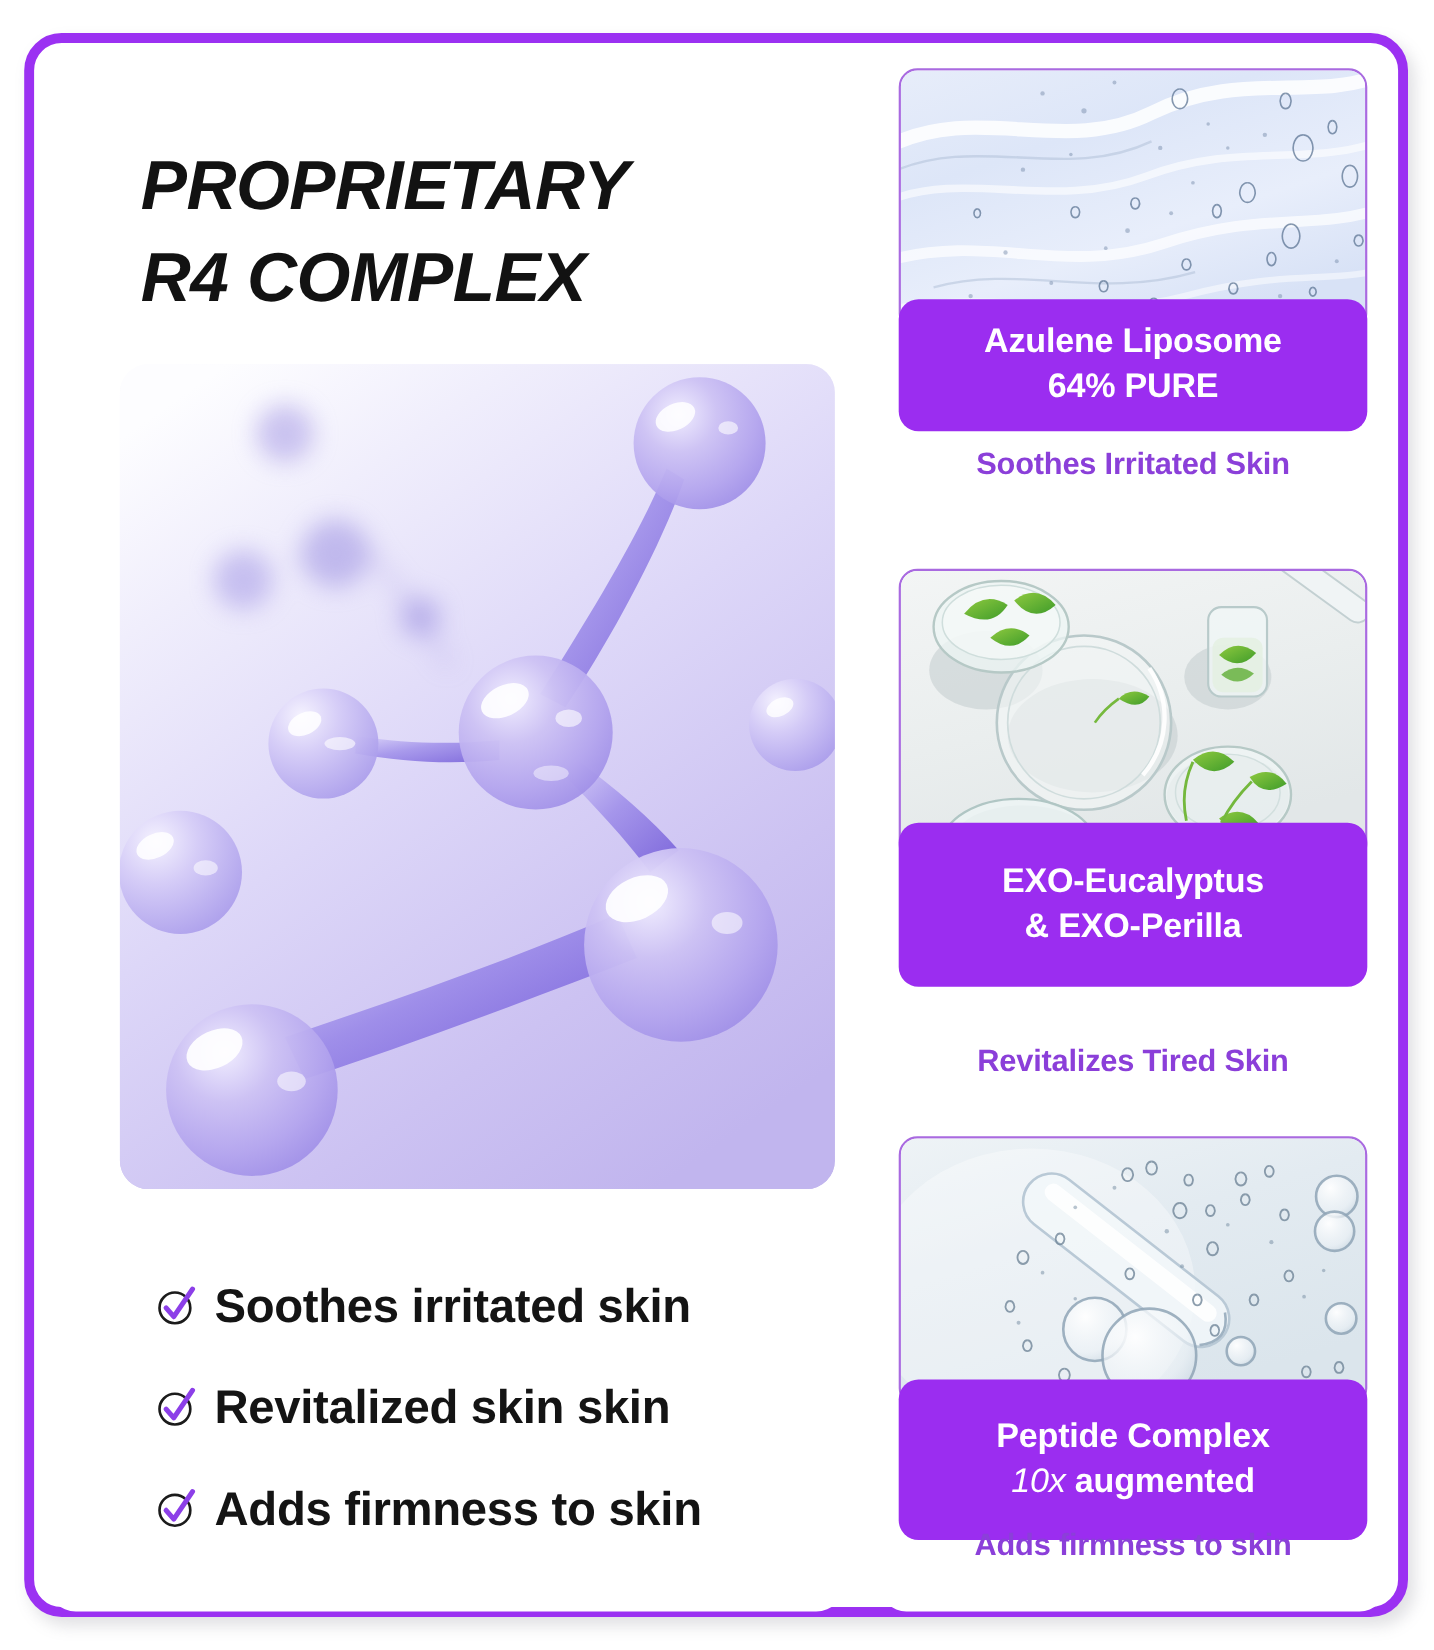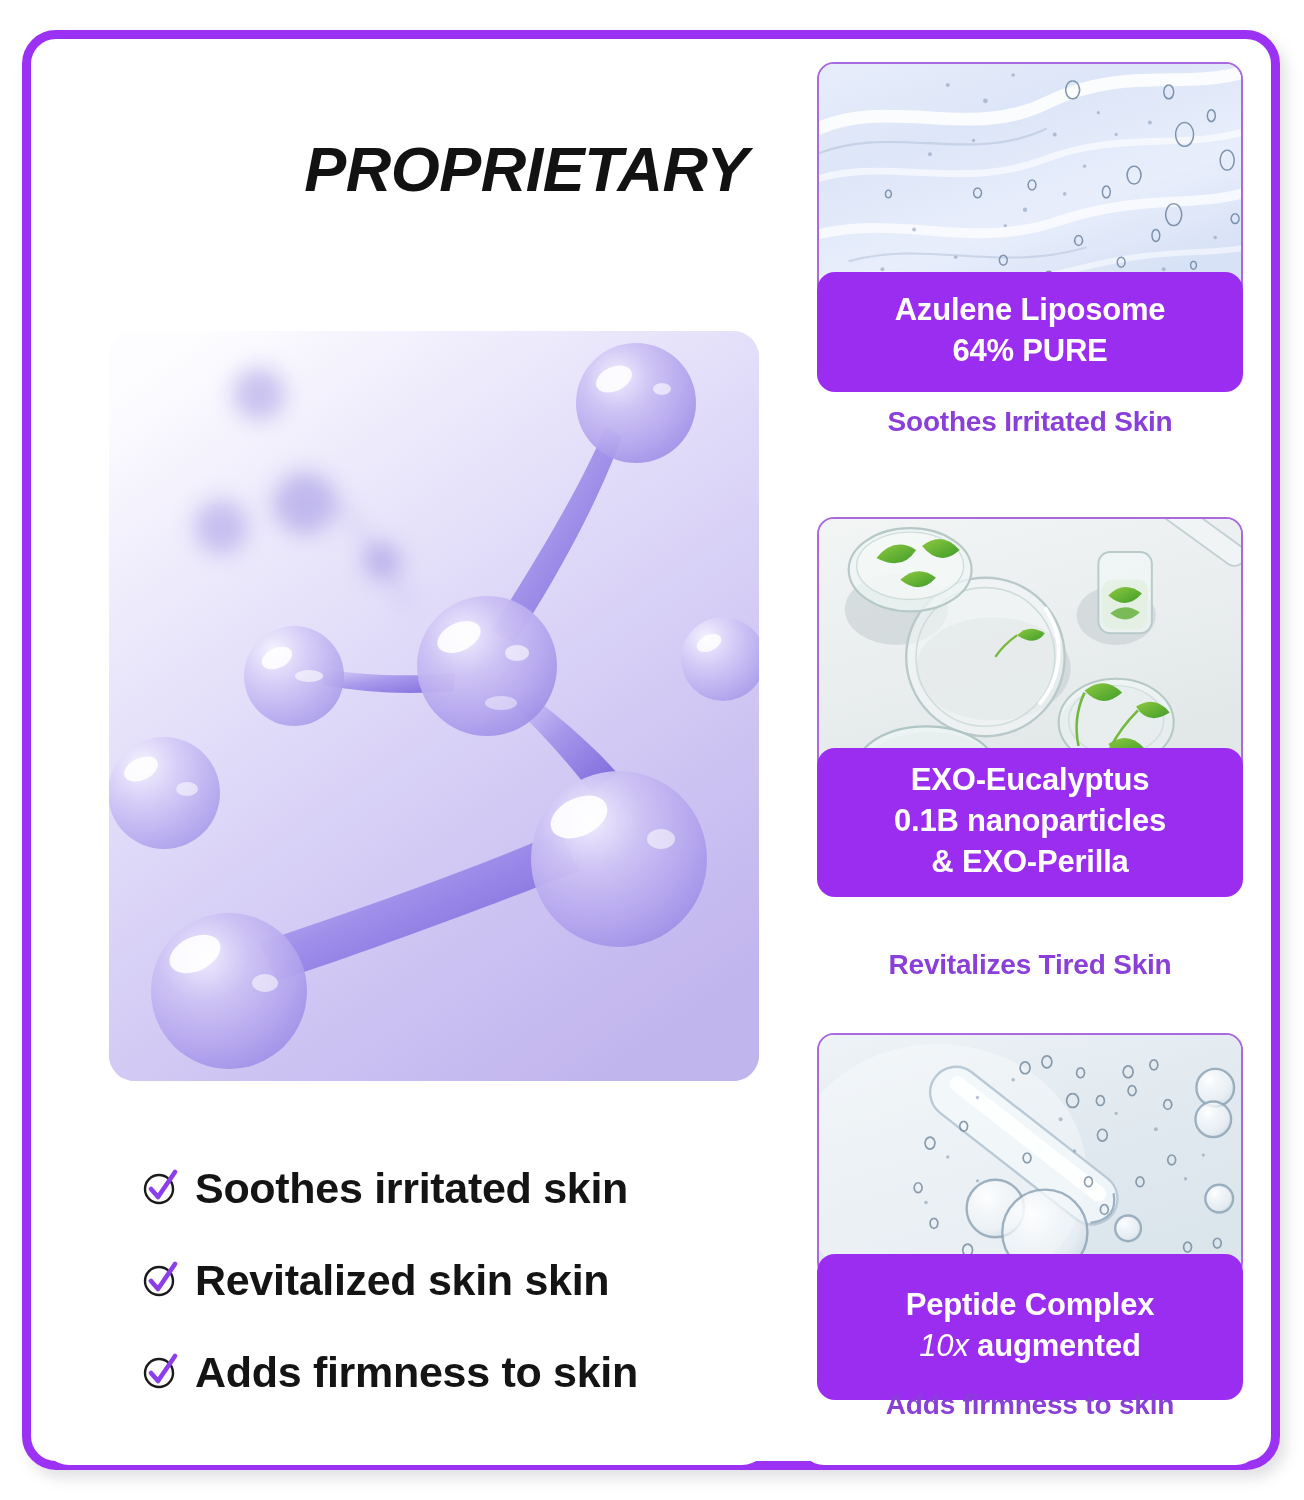--- a/index.html
+++ b/index.html
@@ -37,21 +37,21 @@
     position:absolute;left:85px;top:78px;
     width:620px;
     font-size:63px;
     font-weight:900;
     font-style:italic;
     letter-spacing:-0.5px;
     line-height:1.33;
     color:#121212;
     margin:0;
   }
-  .title .ln{display:block;white-space:nowrap;text-align:right;}
+  .title .ln{display:block;white-space:nowrap;}
 
   
   .molecule{
     position:absolute;left:66px;top:281px;
     width:650px;height:750px;
     border-radius:26px;
     overflow:hidden;
     background:linear-gradient(170deg,#fdfdff 0%,#efedfb 16%,#ddd8f7 46%,#cdc4f2 74%,#c2b7ee 100%);
   }
   .molecule svg{display:block;width:100%;height:100%;}
@@ -153,20 +153,21 @@
 </head>
 <body>
 
 <div class="infographic">
   <div class="frame-inner">
 
     <div class="left-panel">
 
       <h1 class="title">
         <span class="ln">PROPRIETARY</span>
+        <span class="ln">R4 COMPLEX</span>
       </h1>
 
       <div class="molecule">
         <svg viewBox="0 0 650 750" preserveAspectRatio="xMidYMid slice">
           <defs>
             <linearGradient id="bgGrad" x1="0.15" y1="0" x2="0.75" y2="1">
               <stop offset="0%" stop-color="#fdfdff"></stop>
               <stop offset="18%" stop-color="#f0eefc"></stop>
               <stop offset="48%" stop-color="#ddd7f8"></stop>
               <stop offset="78%" stop-color="#ccc2f2"></stop>
@@ -420,21 +421,20 @@
 
             <g>
               <ellipse cx="108" cy="252" rx="70" ry="42" fill="#eef6f5" fill-opacity="0.75" stroke="#b0c6c4" stroke-width="2.2"></ellipse>
               <path d="M72 252 q20 -20 42 -4 q-18 22 -42 4 Z" fill="url(#leafG)"></path>
               <path d="M122 246 q22 -16 40 4 q-22 18 -40 -4 Z" fill="url(#leafG)"></path>
             </g>
           </svg>
         </div>
         <div class="card-banner">
           <div class="banner-line">EXO-Eucalyptus</div>
-          <div class="banner-line">0.1B nanoparticles</div>
           <div class="banner-line">&amp; EXO-Perilla</div>
         </div>
         <div class="card-caption">Revitalizes Tired Skin</div>
       </div>
 
       <div class="feature-card card-3">
         <div class="card-photo">
           <svg viewBox="0 0 426 246" preserveAspectRatio="xMidYMid slice">
             <defs>
               <linearGradient id="serumBg" x1="0" y1="0" x2="0.5" y2="1">

